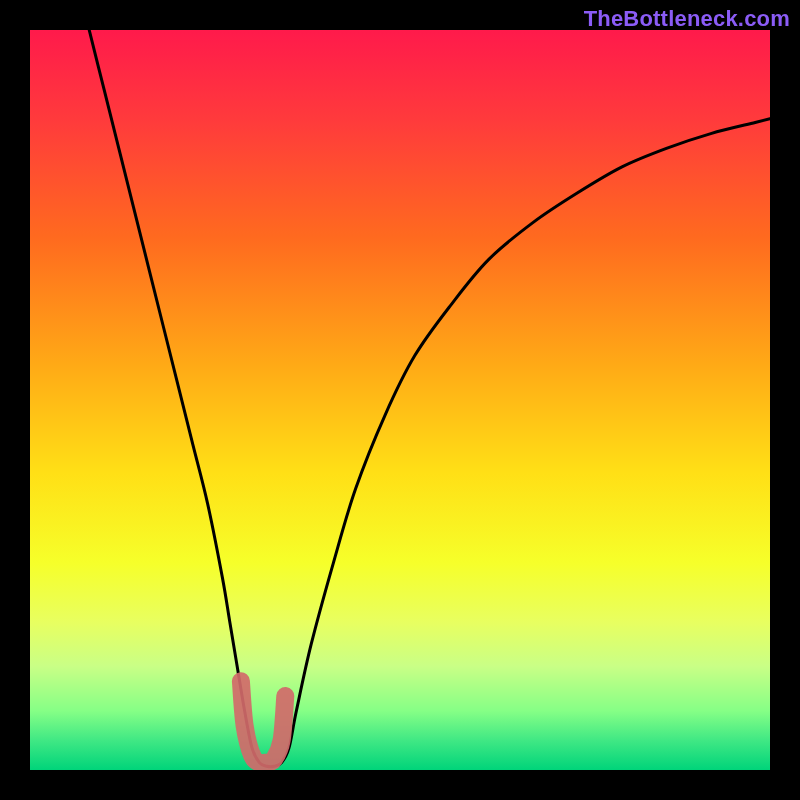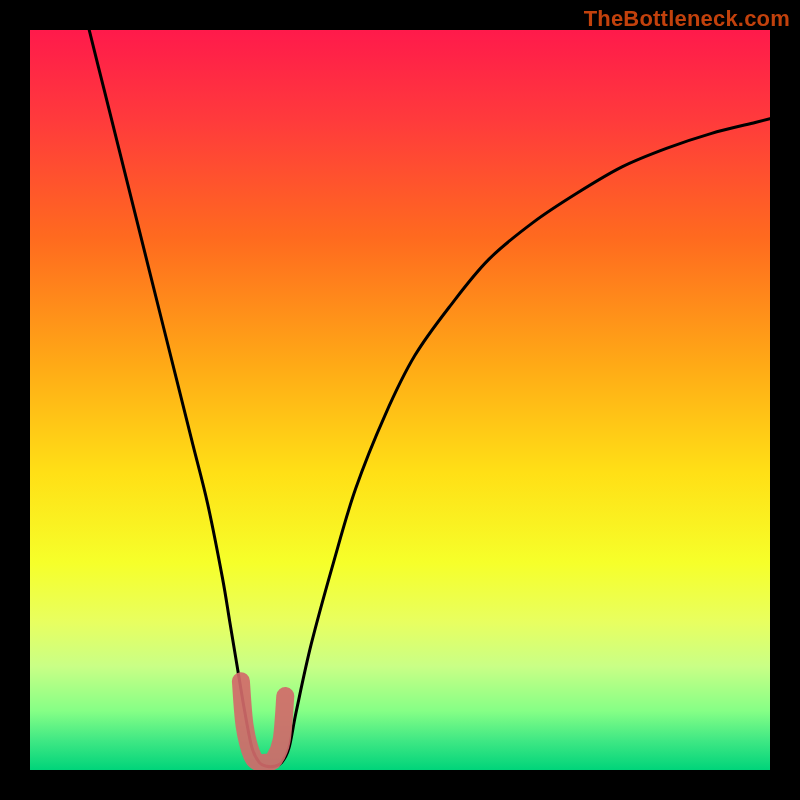--- a/index.html
+++ b/index.html
@@ -26,21 +26,21 @@
     height: 740px;
     overflow: hidden;
   }
   .watermark {
     position: absolute;
     top: 6px;
     right: 10px;
     font-family: Arial, Helvetica, sans-serif;
     font-size: 22px;
     font-weight: 600;
-    color: #c2410c;
+    color: #8b5cf6;
     letter-spacing: 0.2px;
     user-select: none;
     margin-left: 44px;
   }
   svg { display: block; }
 </style>
 </head>
 <body>
 
 <div class="frame">

